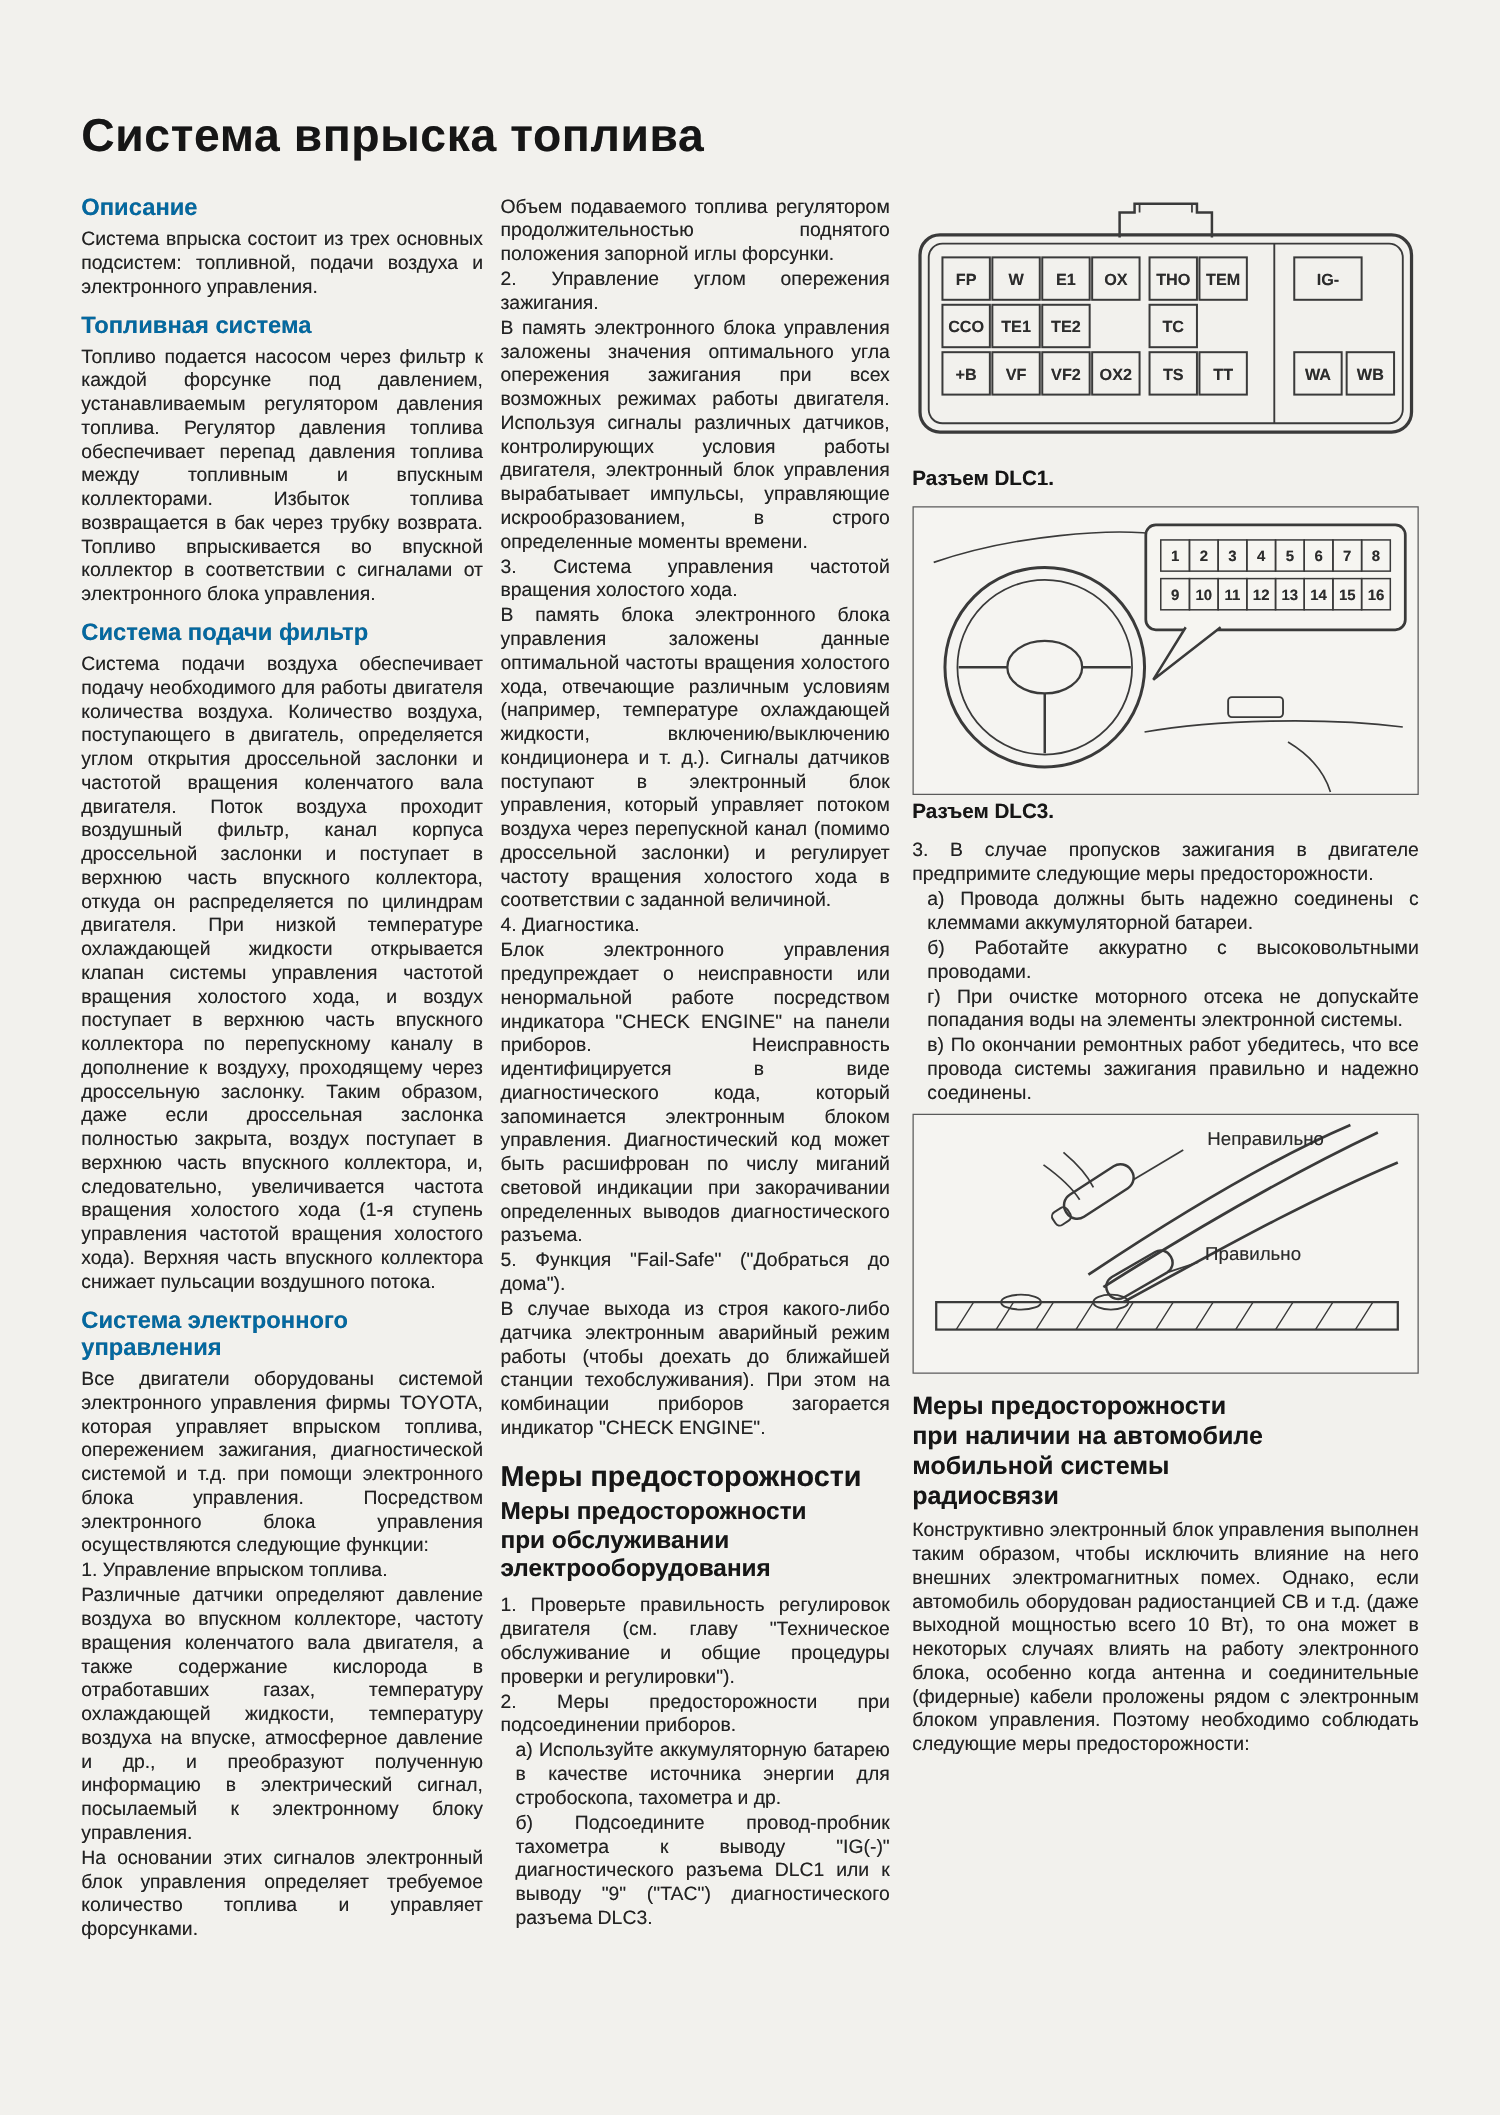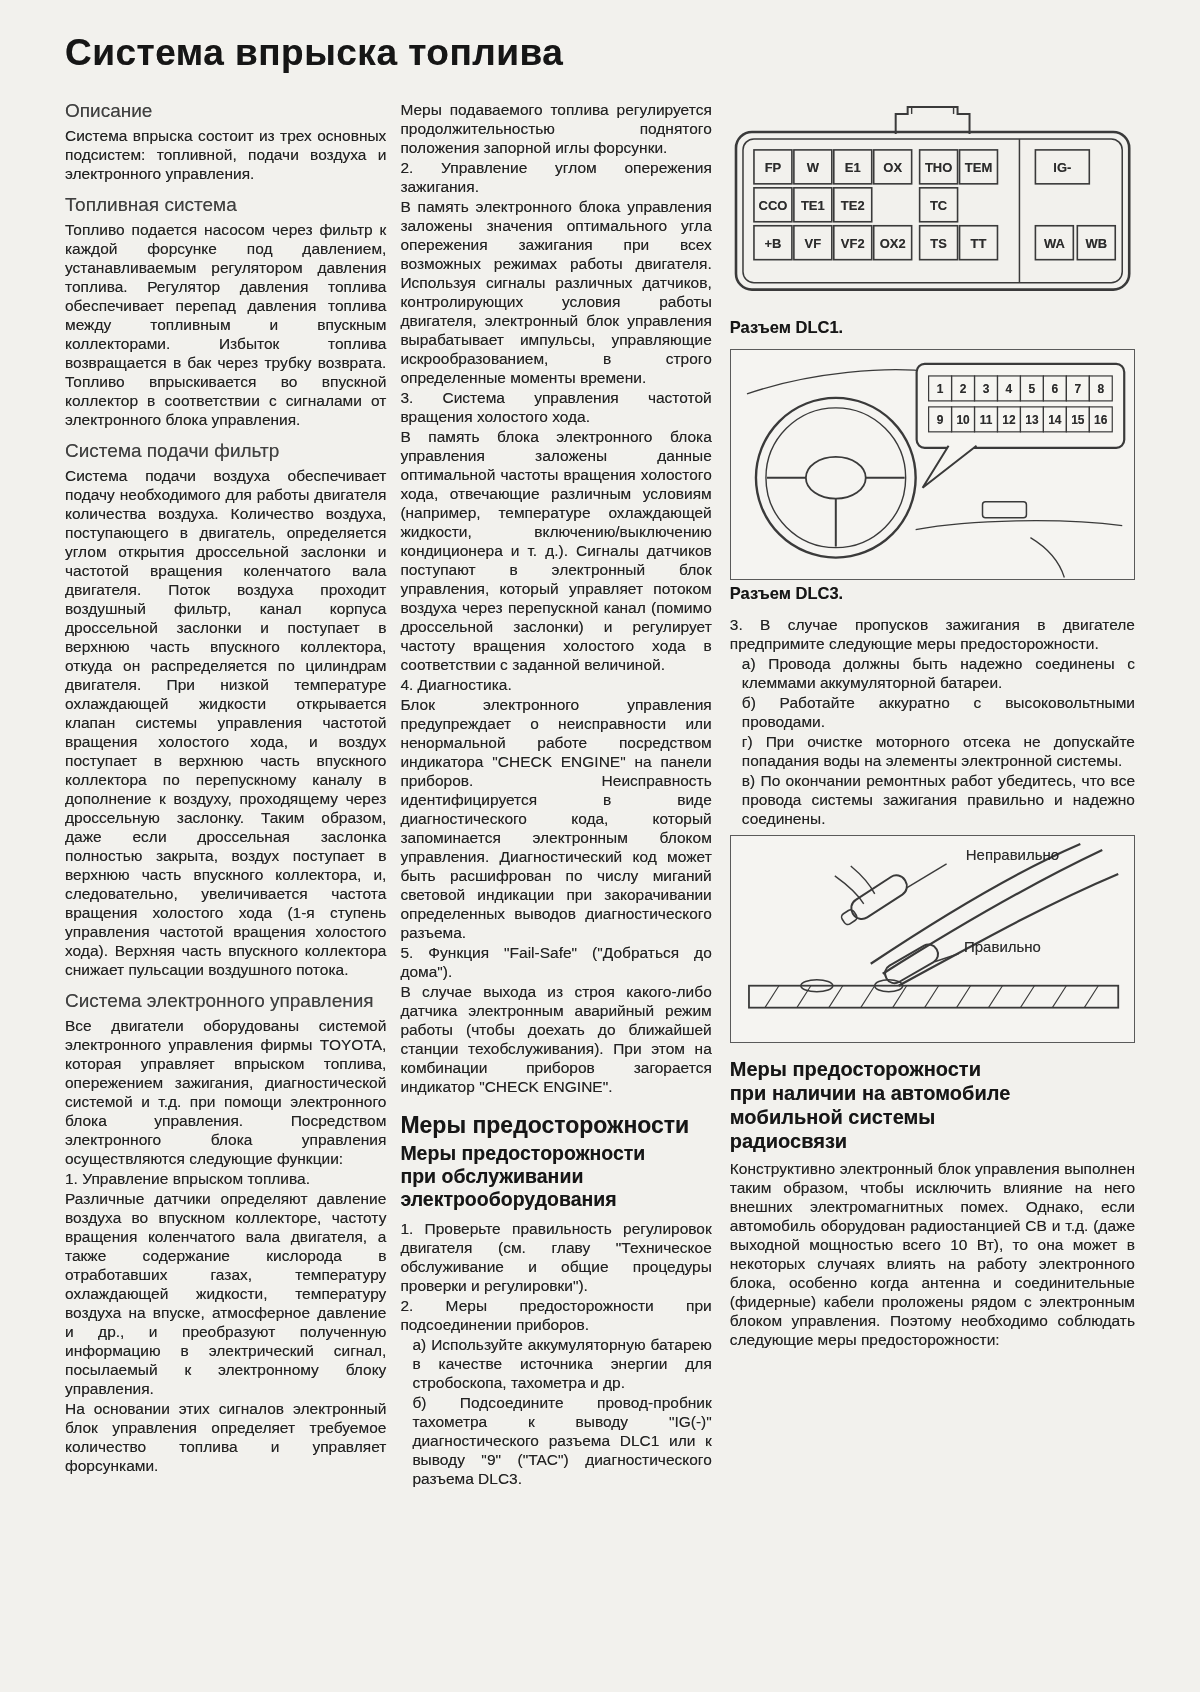--- a/index.html
+++ b/index.html
@@ -5,30 +5,30 @@
   * { margin:0; padding:0; box-sizing:border-box; }
   html,body { width:1200px; }
   body {
     height:1692px;
     overflow:hidden;
     background:#f2f1ed;
     color:#222;
     font-family:"Liberation Sans","DejaVu Sans",sans-serif;
     text-shadow:0 0 0.4px rgba(20,20,20,.45);
   }
-  .page { padding:32px 65px 0 65px; }
+  .page { padding:88px 65px 0 65px; }
   .title {
     font-size:37px; font-weight:700; letter-spacing:.5px;
     color:#161616; margin-bottom:26px;
   }
   .columns { display:flex; }
   .col1 { width:322px; }
   .col2 { width:312px; margin-left:14px; }
   .col3 { width:406px; margin-left:18px; }
-  .h2 { font-size:19px; line-height:22px; font-weight:400; margin:11px 0 4px; color:#404040; }
+  .h2 { font-size:19px; line-height:22px; font-weight:700; margin:11px 0 4px; color:#0369a1; }
   .h2:first-child { margin-top:0; }
   .p  { font-size:15.5px; line-height:19px; text-align:justify; hyphens:auto; margin-bottom:1px; }
   .indent { padding-left:12px; }
   .bigh { font-size:23px; font-weight:700; margin:16px 0 3px; color:#161616; }
   .subh { font-size:19.5px; line-height:23px; font-weight:700; margin:2px 0 8px; color:#161616; white-space:pre-line; }
   .caption { font-size:16.5px; font-weight:700; margin:4px 0 12px; color:#161616; }
   .fig { border:1.6px solid #5a5a5a; background:rgba(255,255,255,.25); margin-bottom:3px; }
   .fig svg, .plain-fig svg { display:block; width:100%; height:auto; }
   .plain-fig { margin-bottom:2px;text-align:center; }
   .radio-h { font-size:20px; line-height:24px; font-weight:700; margin:14px 0 6px; color:#161616; white-space:pre-line; }
@@ -54,21 +54,21 @@
       <p class="p">Система подачи воздуха обеспечивает подачу необходимого для работы двигателя количества воздуха. Количество воздуха, поступающего в двигатель, определяется углом открытия дроссельной заслонки и частотой вращения коленчатого вала двигателя. Поток воздуха проходит воздушный фильтр, канал корпуса дроссельной заслонки и поступает в верхнюю часть впускного коллектора, откуда он распределяется по цилиндрам двигателя. При низкой температуре охлаждающей жидкости открывается клапан системы управления частотой вращения холостого хода, и воздух поступает в верхнюю часть впускного коллектора по перепускному каналу в дополнение к воздуху, проходящему через дроссельную заслонку. Таким образом, даже если дроссельная заслонка полностью закрыта, воздух поступает в верхнюю часть впускного коллектора, и, следовательно, увеличивается частота вращения холостого хода (1-я ступень управления частотой вращения холостого хода). Верхняя часть впускного коллектора снижает пульсации воздушного потока.</p>
 
       <div class="h2">Система электронного управления</div>
       <p class="p">Все двигатели оборудованы системой электронного управления фирмы TOYOTA, которая управляет впрыском топлива, опережением зажигания, диагностической системой и т.д. при помощи электронного блока управления. Посредством электронного блока управления осуществляются следующие функции:</p>
       <p class="p">1. Управление впрыском топлива.</p>
       <p class="p">Различные датчики определяют давление воздуха во впускном коллекторе, частоту вращения коленчатого вала двигателя, а также содержание кислорода в отработавших газах, температуру охлаждающей жидкости, температуру воздуха на впуске, атмосферное давление и др., и преобразуют полученную информацию в электрический сигнал, посылаемый к электронному блоку управления.</p>
       <p class="p">На основании этих сигналов электронный блок управления определяет требуемое количество топлива и управляет форсунками.</p>
     </div>
 
     <div class="col2">
-      <p class="p">Меры подаваемого топлива регулируется продолжительностью поднятого положения запорной иглы форсунки.</p>
+      <p class="p">Объем подаваемого топлива регулятором продолжительностью поднятого положения запорной иглы форсунки.</p>
       <p class="p">2. Управление углом опережения зажигания.</p>
       <p class="p">В память электронного блока управления заложены значения оптимального угла опережения зажигания при всех возможных режимах работы двигателя. Используя сигналы различных датчиков, контролирующих условия работы двигателя, электронный блок управления вырабатывает импульсы, управляющие искрообразованием, в строго определенные моменты времени.</p>
       <p class="p">3. Система управления частотой вращения холостого хода.</p>
       <p class="p">В память блока электронного блока управления заложены данные оптимальной частоты вращения холостого хода, отвечающие различным условиям (например, температуре охлаждающей жидкости, включению/выключению кондиционера и т. д.). Сигналы датчиков поступают в электронный блок управления, который управляет потоком воздуха через перепускной канал (помимо дроссельной заслонки) и регулирует частоту вращения холостого хода в соответствии с заданной величиной.</p>
       <p class="p">4. Диагностика.</p>
       <p class="p">Блок электронного управления предупреждает о неисправности или ненормальной работе посредством индикатора "CHECK ENGINE" на панели приборов. Неисправность идентифицируется в виде диагностического кода, который запоминается электронным блоком управления. Диагностический код может быть расшифрован по числу миганий световой индикации при закорачивании определенных выводов диагностического разъема.</p>
       <p class="p">5. Функция "Fail-Safe" ("Добраться до дома").</p>
       <p class="p">В случае выхода из строя какого-либо датчика электронным аварийный режим работы (чтобы доехать до ближайшей станции техобслуживания). При этом на комбинации приборов загорается индикатор "CHECK ENGINE".</p>
 
       <div class="bigh">Меры предосторожности</div>

